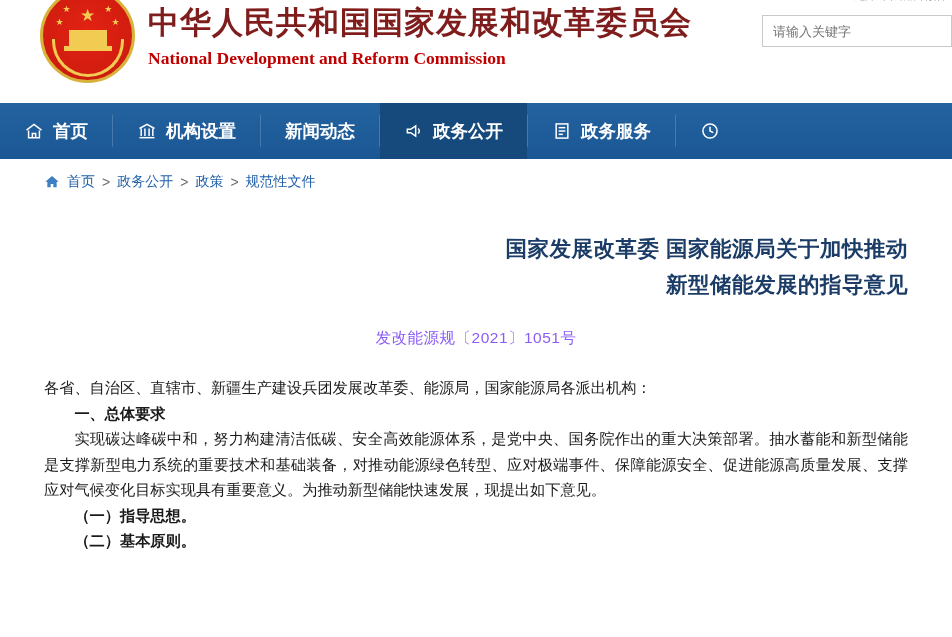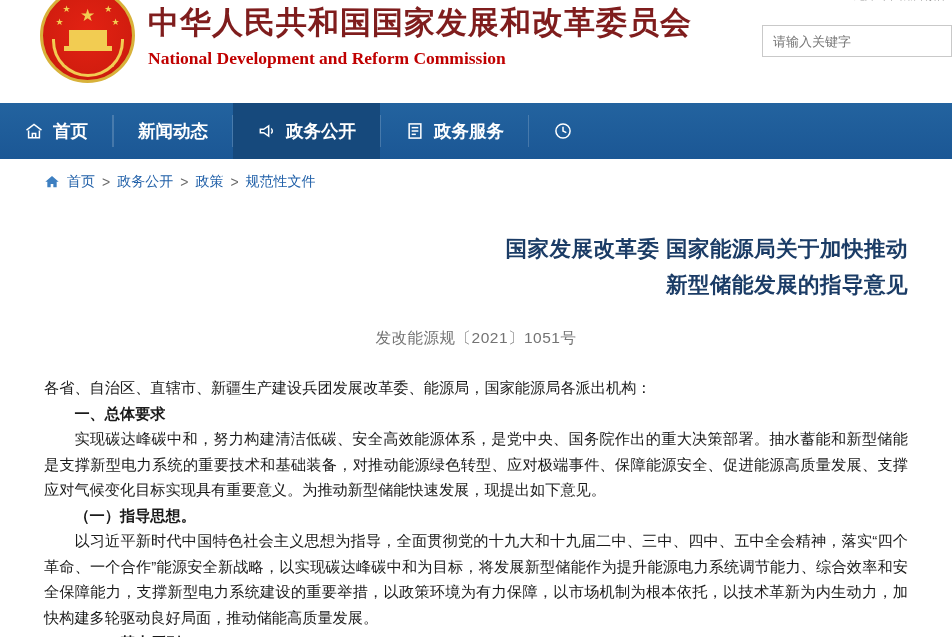--- a/index.html
+++ b/index.html
@@ -110,21 +110,21 @@
   .header-links {
     font-size: 11.5px;
     color: #555;
     text-align: right;
     white-space: nowrap;
     padding-right: 4px;
   }
   .header-links span { color: #444; }
   .header-links .sep { color: #bbb; padding: 0 2px; }
   .search-box {
-    margin-top: 22px;
+    margin-top: 12px;
     height: 32px;
     border: 1px solid #c9c9c9;
     background: #fff;
     display: flex;
     align-items: center;
     padding: 0 8px;
   }
   .search-box input {
     border: none;
     outline: none;
@@ -184,21 +184,21 @@
     text-align: right;
     color: #1b3c66;
     font-weight: bold;
     font-size: 21.5px;
     line-height: 36px;
     padding-top: 26px;
     letter-spacing: 0.5px;
   }
   .doc-number {
     text-align: center;
-    color: #737373;
+    color: #8b5cf6;
     font-size: 15.5px;
     padding-top: 25px;
     letter-spacing: 0.5px;
   }
   .body-text {
     margin-top: 26px;
     font-size: 15.2px;
     line-height: 25.5px;
     color: #1a1a1a;
     text-align: justify;
@@ -247,20 +247,33 @@
         <path d="M3 11 L12 4 L21 11"></path>
           <path d="M5.5 11.5 V20 H18.5 V11.5"></path>
           <path d="M10 20 V15 H14 V20"></path>
       </svg>
     </span>
     <span>首页</span>
   </div>
 
   <div class="nav-sep"></div>
 
+  <div class="nav-item">
+    <span class="nav-ico">
+      <svg width="20" height="20" viewBox="0 0 24 24" fill="none" stroke="#ffffff" stroke-width="1.8">
+        <path d="M3 9 L12 4 L21 9"></path>
+          <path d="M5 9 V18"></path>
+          <path d="M9.5 9 V18"></path>
+          <path d="M14.5 9 V18"></path>
+          <path d="M19 9 V18"></path>
+          <path d="M3 20 H21"></path>
+      </svg>
+    </span>
+    <span>机构设置</span>
+  </div>
 
   <div class="nav-sep"></div>
 
   <div class="nav-item">
     <span>新闻动态</span>
   </div>
 
   <div class="nav-sep"></div>
 
   <div class="nav-item active">
@@ -322,16 +335,15 @@
     <div>新型储能发展的指导意见</div>
   </div>
 
   <div class="doc-number">发改能源规〔2021〕1051号</div>
 
   <div class="body-text">
     <p>各省、自治区、直辖市、新疆生产建设兵团发展改革委、能源局，国家能源局各派出机构：</p>
     <p class="indent bold">一、总体要求</p>
     <p class="indent">实现碳达峰碳中和，努力构建清洁低碳、安全高效能源体系，是党中央、国务院作出的重大决策部署。抽水蓄能和新型储能是支撑新型电力系统的重要技术和基础装备，对推动能源绿色转型、应对极端事件、保障能源安全、促进能源高质量发展、支撑应对气候变化目标实现具有重要意义。为推动新型储能快速发展，现提出如下意见。</p>
     <p class="indent bold">（一）指导思想。</p>
-    <p class="indent">以习近平新时代中国特色社会主义思想为指导，全面贯彻党的十九大和十九届二中、三中、四中、五中全会精神，落实“四个革命、一个合作”能源安全新战略，以实现碳达峰碳中和为目标，将发展新型储能作为提升能源电力系统调节能力、综合效率和安全保障能力，支撑新型电力系统建设的重要举措，以政策环境为有力保障，以市场机制为根本依托，以技术革新为内生动力，加快构建多轮驱动良好局面，推动储能高质量发展。</p>
     <p class="indent bold">（二）基本原则。</p>
   </div>
 </div>
 
 </body></html>

